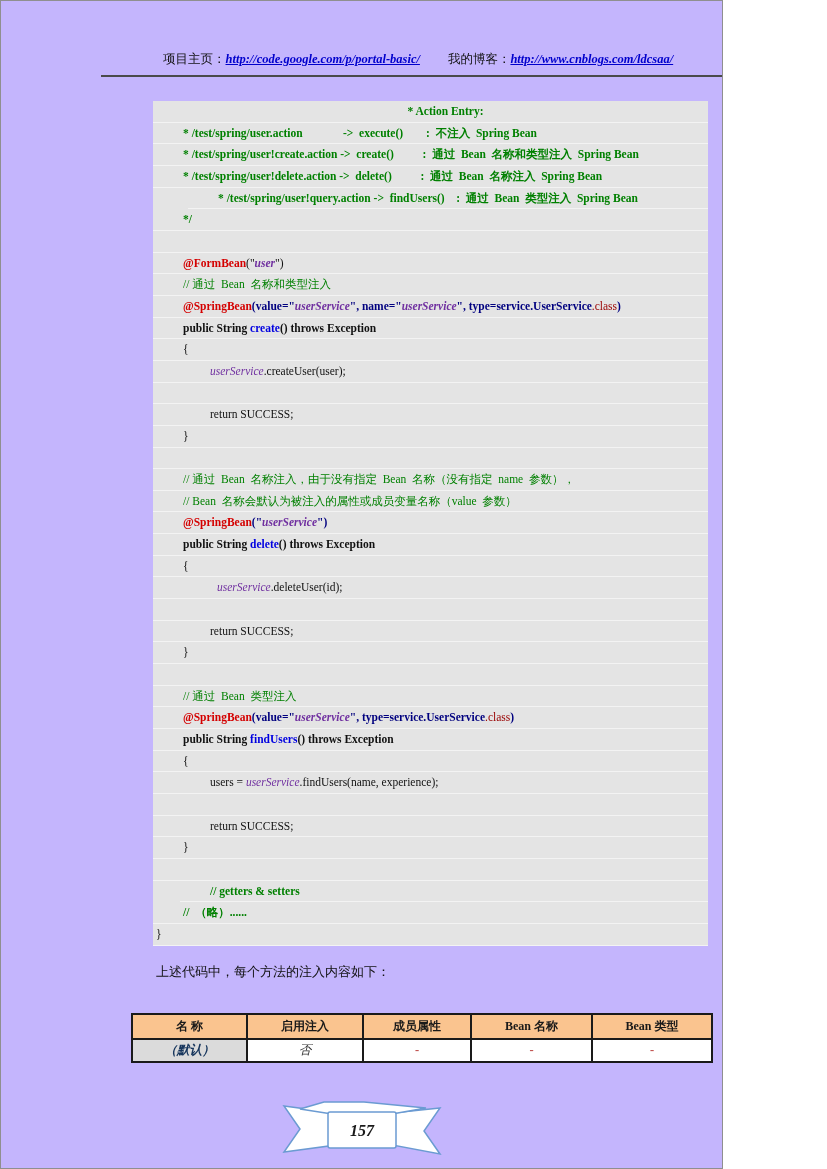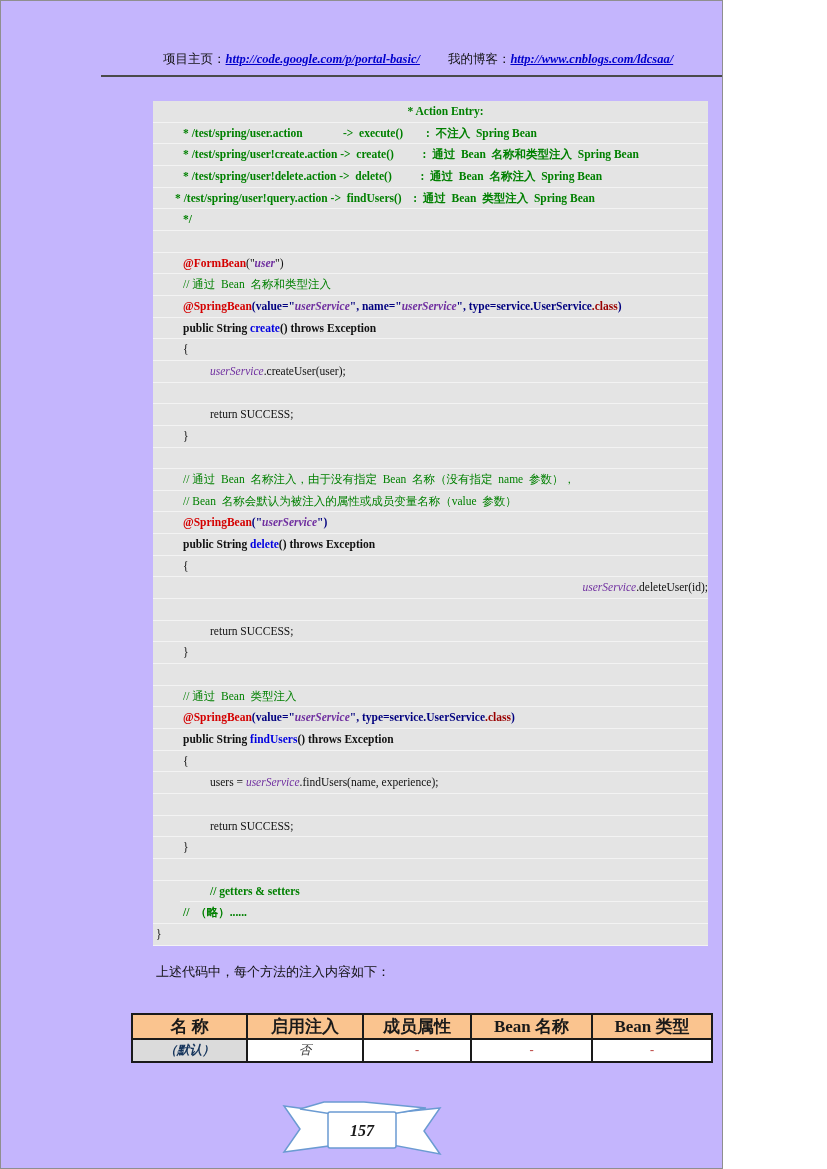--- a/index.html
+++ b/index.html
@@ -25,38 +25,38 @@
   }
   .code-line{
     height:21.66px;line-height:21.66px;white-space:pre;
     border-bottom:1px solid rgba(255,255,255,.55);
     box-sizing:border-box;overflow:hidden;
   }
   .seg-gb{color:#008000;font-weight:bold;}
   .seg-gn{color:#008000;}
   .seg-rd{color:#d40000;font-weight:bold;}
   .seg-nv{color:#00007f;font-weight:bold;}
-  .seg-mr{color:#990000;font-weight:bold;}
+  .seg-mr{color:#990000;font-weight:normal;}
   .seg-pib{color:#7030a0;font-weight:bold;font-style:italic;}
   .seg-pi{color:#7030a0;font-style:italic;}
   .seg-bl{color:#0000e0;font-weight:bold;}
   .seg-bb{color:#111;font-weight:bold;}
   .seg-pl{color:#111;}
   
   .lead-text{position:absolute;top:962px;left:155px;font-size:13px;color:#111;}
   
   .inject-table{
     position:absolute;top:1012px;left:130px;border-collapse:collapse;
     font-size:12.5px;table-layout:fixed;
   }
   .inject-table th,.inject-table td{
     border:2px solid #1a1a1a;text-align:center;padding:0;overflow:hidden;
   }
   .inject-table th{
-    background:#fac48f;font-weight:bold;height:23px;font-size:17px;color:#1a1a1a;
+    background:#fac48f;font-weight:bold;height:23px;font-size:12px;color:#1a1a1a;
   }
   .inject-table td{height:21px;background:#fff;border-top-width:1px;}
   .cell-name{background:#dbdbdb !important;color:#17365d;font-weight:bold;font-style:italic;}
   .cell-no{font-style:italic;color:#333;}
   .cell-dash{color:#c0504d;font-weight:bold;}
   
   .ribbon-wrap{position:absolute;top:1096px;left:50%;transform:translateX(-50%);width:164px;height:62px;}
   .ribbon-wrap svg{display:block;}
   .ribbon-num{
     font-family:"Liberation Serif","DejaVu Serif",serif;
@@ -70,39 +70,39 @@
 
   <div class="doc-header">
     <span class="hdr-label">项目主页：</span><a href="#">http://code.google.com/p/portal-basic/</a><span class="hdr-gap"></span><span class="hdr-label">我的博客：</span><a href="#">http://www.cnblogs.com/ldcsaa/</a>
   </div>
 
   <div class="code-block">
       <div class="code-line" style="padding-left: 30px; text-align: center;"><span class="seg-gb">* Action Entry:</span></div>
       <div class="code-line" style="padding-left: 30px;"><span class="seg-gb">* /test/spring/user.action              -&gt;  execute()        :  不注入  Spring Bean</span></div>
       <div class="code-line" style="padding-left: 30px;"><span class="seg-gb">* /test/spring/user!create.action -&gt;  create()          :  通过  Bean  名称和类型注入  Spring Bean</span></div>
       <div class="code-line" style="padding-left: 30px;"><span class="seg-gb">* /test/spring/user!delete.action -&gt;  delete()          :  通过  Bean  名称注入  Spring Bean</span></div>
-      <div class="code-line" style="padding-left: 22px;"><span class="seg-gb">* /test/spring/user!query.action -&gt;  findUsers()    :  通过  Bean  类型注入  Spring Bean</span></div>
+      <div class="code-line" style="padding-left: 30px; margin-left: 35px;"><span class="seg-gb">* /test/spring/user!query.action -&gt;  findUsers()    :  通过  Bean  类型注入  Spring Bean</span></div>
       <div class="code-line" style="padding-left: 30px;"><span class="seg-gb">*/</span></div>
       <div class="code-line" style="padding-left: 0px;"></div>
       <div class="code-line" style="padding-left: 30px;"><span class="seg-rd">@FormBean</span><span class="seg-pl">("</span><span class="seg-pib">user</span><span class="seg-pl">")</span></div>
       <div class="code-line" style="padding-left: 30px;"><span class="seg-gn">// 通过  Bean  名称和类型注入</span></div>
       <div class="code-line" style="padding-left: 30px;"><span class="seg-rd">@SpringBean</span><span class="seg-nv">(value="</span><span class="seg-pib">userService</span><span class="seg-nv">", name="</span><span class="seg-pib">userService</span><span class="seg-nv">", type=service.UserService</span><span class="seg-mr">.class</span><span class="seg-nv">)</span></div>
       <div class="code-line" style="padding-left: 30px;"><span class="seg-bb">public String </span><span class="seg-bl">create</span><span class="seg-bb">() throws Exception</span></div>
       <div class="code-line" style="padding-left: 30px;"><span class="seg-pl">{</span></div>
       <div class="code-line" style="padding-left: 57px;"><span class="seg-pi">userService</span><span class="seg-pl">.createUser(user);</span></div>
       <div class="code-line" style="padding-left: 0px;"></div>
       <div class="code-line" style="padding-left: 57px;"><span class="seg-pl">return SUCCESS;</span></div>
       <div class="code-line" style="padding-left: 30px;"><span class="seg-pl">}</span></div>
       <div class="code-line" style="padding-left: 0px;"></div>
       <div class="code-line" style="padding-left: 30px;"><span class="seg-gn">// 通过  Bean  名称注入，由于没有指定  Bean  名称（没有指定  name  参数），</span></div>
       <div class="code-line" style="padding-left: 30px;"><span class="seg-gn">// Bean  名称会默认为被注入的属性或成员变量名称（value  参数）</span></div>
       <div class="code-line" style="padding-left: 30px;"><span class="seg-rd">@SpringBean</span><span class="seg-nv">("</span><span class="seg-pib">userService</span><span class="seg-nv">")</span></div>
       <div class="code-line" style="padding-left: 30px;"><span class="seg-bb">public String </span><span class="seg-bl">delete</span><span class="seg-bb">() throws Exception</span></div>
       <div class="code-line" style="padding-left: 30px;"><span class="seg-pl">{</span></div>
-      <div class="code-line" style="padding-left: 51px; text-align: right;"><span class="seg-pi">userService</span><span class="seg-pl">.deleteUser(id);</span></div>
+      <div class="code-line" style="padding-left: 64px;"><span class="seg-pi">userService</span><span class="seg-pl">.deleteUser(id);</span></div>
       <div class="code-line" style="padding-left: 0px;"></div>
       <div class="code-line" style="padding-left: 57px;"><span class="seg-pl">return SUCCESS;</span></div>
       <div class="code-line" style="padding-left: 30px;"><span class="seg-pl">}</span></div>
       <div class="code-line" style="padding-left: 0px;"></div>
       <div class="code-line" style="padding-left: 30px;"><span class="seg-gn">// 通过  Bean  类型注入</span></div>
       <div class="code-line" style="padding-left: 30px;"><span class="seg-rd">@SpringBean</span><span class="seg-nv">(value="</span><span class="seg-pib">userService</span><span class="seg-nv">", type=service.UserService</span><span class="seg-mr">.class</span><span class="seg-nv">)</span></div>
       <div class="code-line" style="padding-left: 30px;"><span class="seg-bb">public String </span><span class="seg-bl">findUsers</span><span class="seg-bb">() throws Exception</span></div>
       <div class="code-line" style="padding-left: 30px;"><span class="seg-pl">{</span></div>
       <div class="code-line" style="padding-left: 57px;"><span class="seg-pl">users = </span><span class="seg-pi">userService</span><span class="seg-pl">.findUsers(name, experience);</span></div>
       <div class="code-line" style="padding-left: 0px;"></div>

